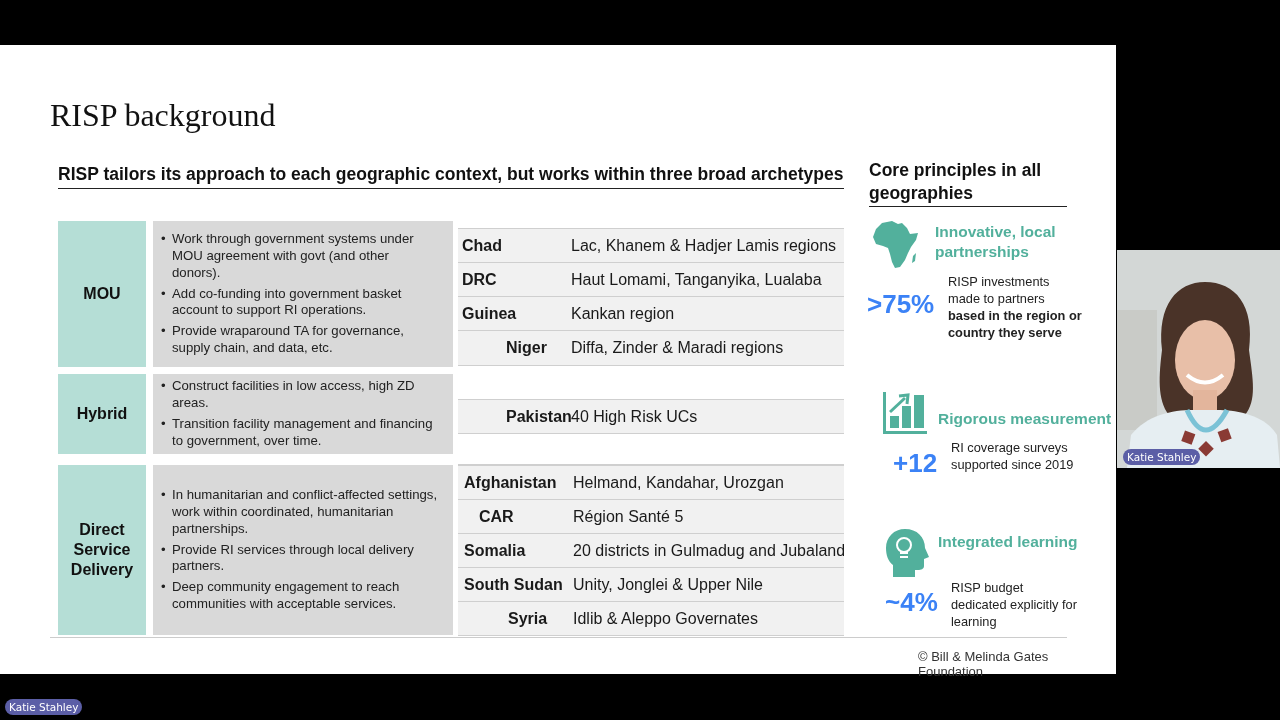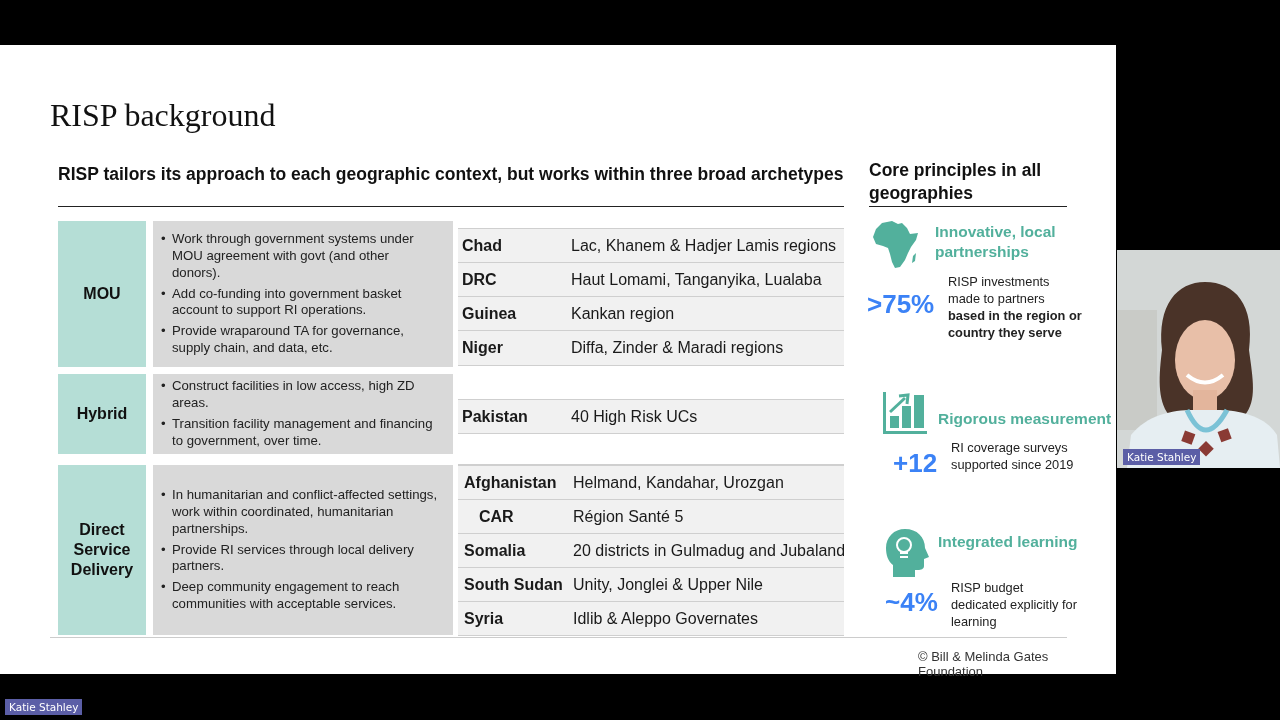--- a/index.html
+++ b/index.html
@@ -2,45 +2,45 @@
 <html><head>
 <meta charset="utf-8">
 <style>
   * { box-sizing: border-box; margin: 0; padding: 0; }
   html, body { width: 1280px; height: 720px; overflow: hidden; background: #000; }
   body { position: relative; font-family: "Liberation Sans", sans-serif; color: #111; }
 
   .slide { position: absolute; left: 0; top: 45px; width: 1116px; height: 629px; background: #fff; }
   .slide-title { position: absolute; left: 50px; top: 52px; font-family: "Liberation Serif", serif; font-size: 32px; color: #111; }
 
-  .subtitle { position: absolute; left: 58px; top: 118px; width: 786px; font-size: 17.5px; font-weight: bold; line-height: 23px; padding-bottom: 20px; border-bottom: 1.5px solid #222; }
+  .subtitle { position: absolute; left: 58px; top: 118px; width: 786px; font-size: 17.5px; font-weight: bold; line-height: 23px; padding-bottom: 2px; border-bottom: 1.5px solid #222; }
 
   .arch-label { position: absolute; left: 58px; width: 88px; background: #b5ded6; display: flex; align-items: center; justify-content: center; text-align: center; font-weight: bold; font-size: 16px; line-height: 20px; color: #111; }
   .arch-desc { position: absolute; left: 153px; width: 300px; background: #d9d9d9; padding: 0 14px 0 18px; display: flex; flex-direction: column; justify-content: center; font-size: 13.2px; line-height: 16.8px; color: #222; }
   .arch-desc li { list-style: none; position: relative; padding-left: 1px; margin: 2px 0; }
   .arch-desc li::before { content: "•"; position: absolute; left: -10px; }
   .geo-row { position: absolute; left: 0; width: 386px; height: 34px; background: #f1f1f1; border-top: 1.5px solid #cfcfcf; display: flex; align-items: center; font-size: 16px; color: #1a1a1a; overflow: hidden; white-space: nowrap; }
-  .geo-row.last { border-bottom: 1.5px solid #cfcfcf; }
+  .geo-row.last { border-bottom: 1.5px solid #cfcfcf; padding-left: 44px; }
   .geo-country { font-weight: bold; padding-left: 4px; flex: 0 0 auto; }
   .geo-region { position: absolute; }
   .geo-line { position: absolute; left: 458px; width: 386px; border-top: 1.5px solid #cfcfcf; }
 
   .footer-line { position: absolute; left: 50px; top: 592px; width: 1017px; border-top: 1px solid #ccc; }
   .copyright { position: absolute; left: 912px; top: 604px; font-size: 13px; color: #333; padding-left: 6px; }
 
   .core-title { position: absolute; left: 869px; top: 114px; width: 198px; font-size: 17.5px; font-weight: bold; line-height: 23px; padding-bottom: 1px; border-bottom: 1.5px solid #222; }
 
   .principle-icon { position: absolute; }
   .principle-head { position: absolute; color: #52b09c; font-weight: bold; font-size: 15.5px; line-height: 20px; }
   .principle-stat { position: absolute; font-weight: bold; font-size: 26px; color: #3b82f6; }
   .principle-text { position: absolute; font-size: 12.8px; line-height: 17px; color: #222; }
   .principle-text b { font-weight: bold; }
 
   .video { position: absolute; left: 1117px; top: 250px; width: 163px; height: 218px; overflow: hidden; background: linear-gradient(180deg, #d8dcdd 0%, #cfd3d2 50%, #c9cccb 100%); }
-  .name-tag { position: absolute; background: #5b5ea6; color: #fff; font-size: 10.5px; padding: 2px 4px; border-radius: 0; font-family: "DejaVu Sans", sans-serif; }
+  .name-tag { position: absolute; background: #5b5ea6; color: #fff; font-size: 10.5px; padding: 2px 4px; border-radius: 8px; font-family: "DejaVu Sans", sans-serif; }
 </style>
 </head>
 <body>
 
 <div class="slide">
   <div class="slide-title">RISP background</div>
   <div class="subtitle">RISP tailors its approach to each geographic context, but works within three broad archetypes</div>
 
   <div class="arch-label" style="top:176px;height:146px;">MOU</div>
   <ul class="arch-desc" style="top:176px;height:146px;">

